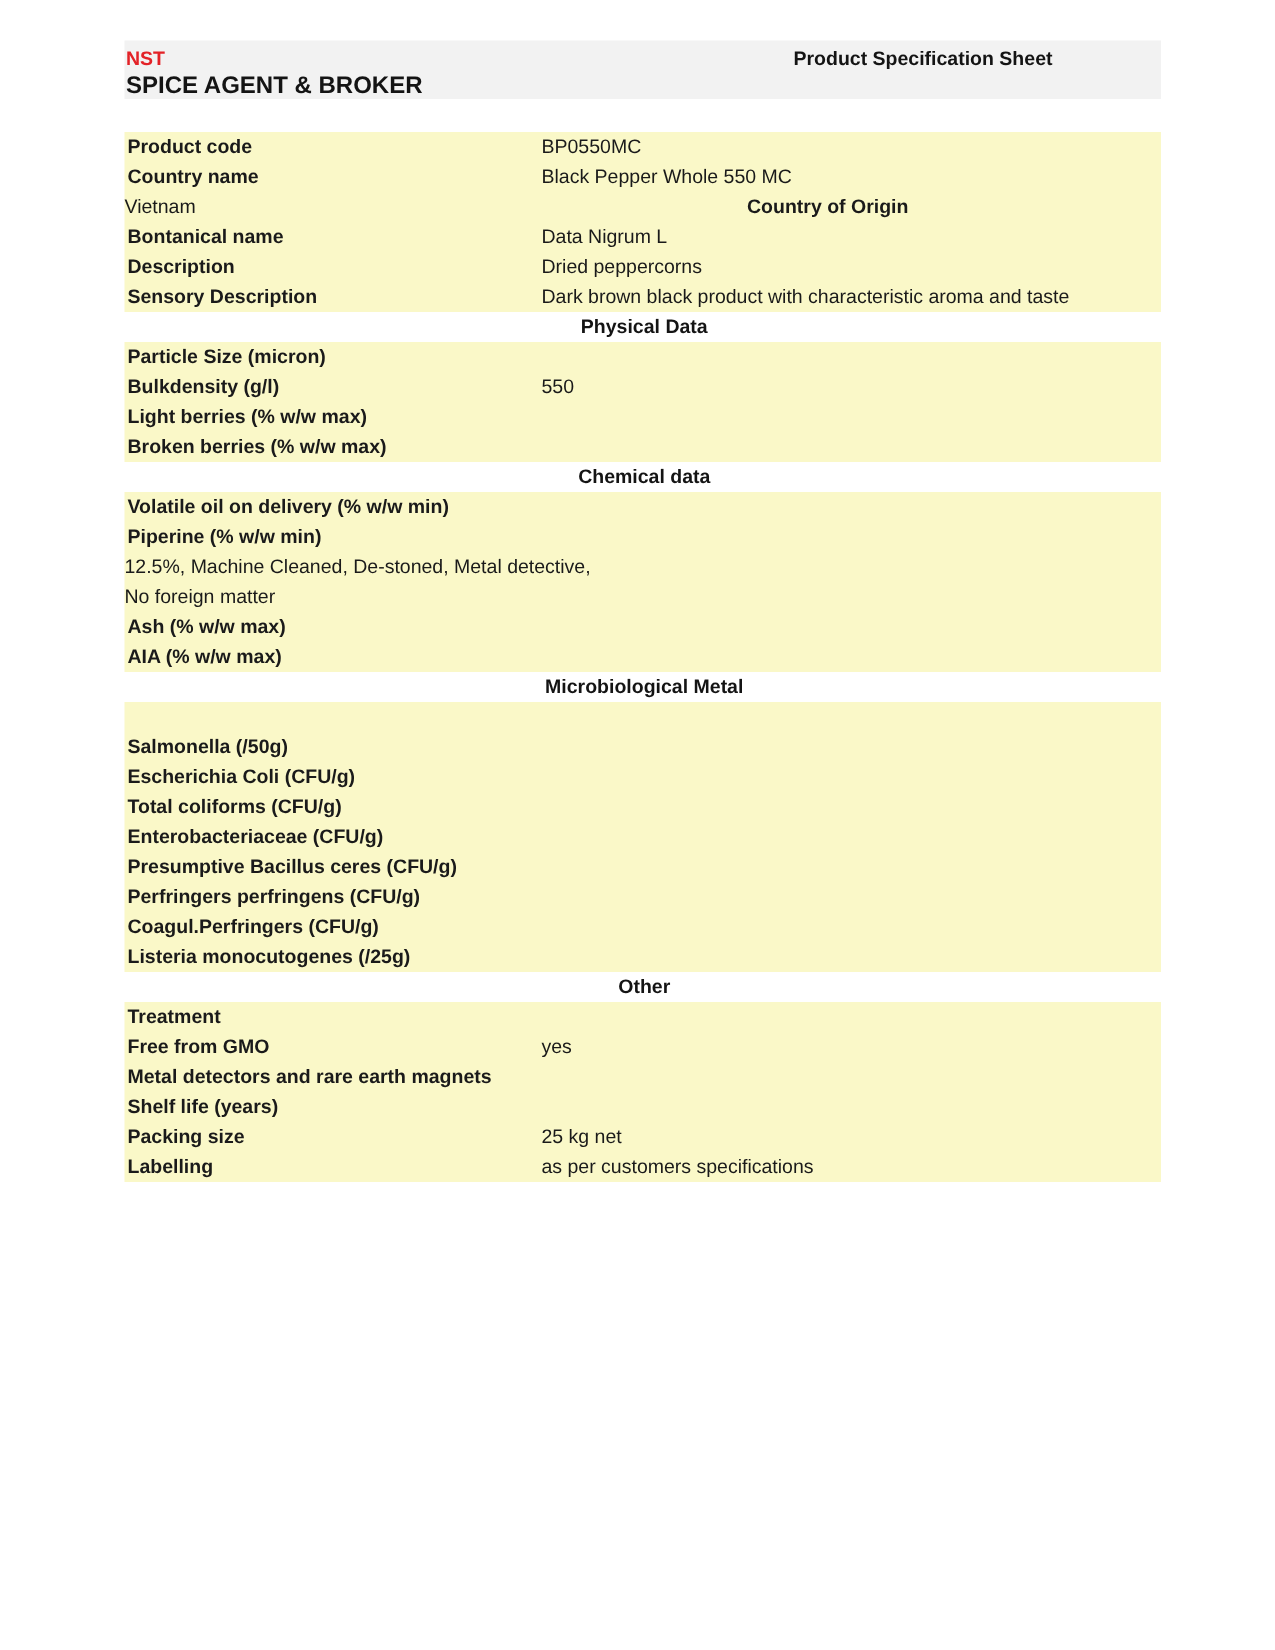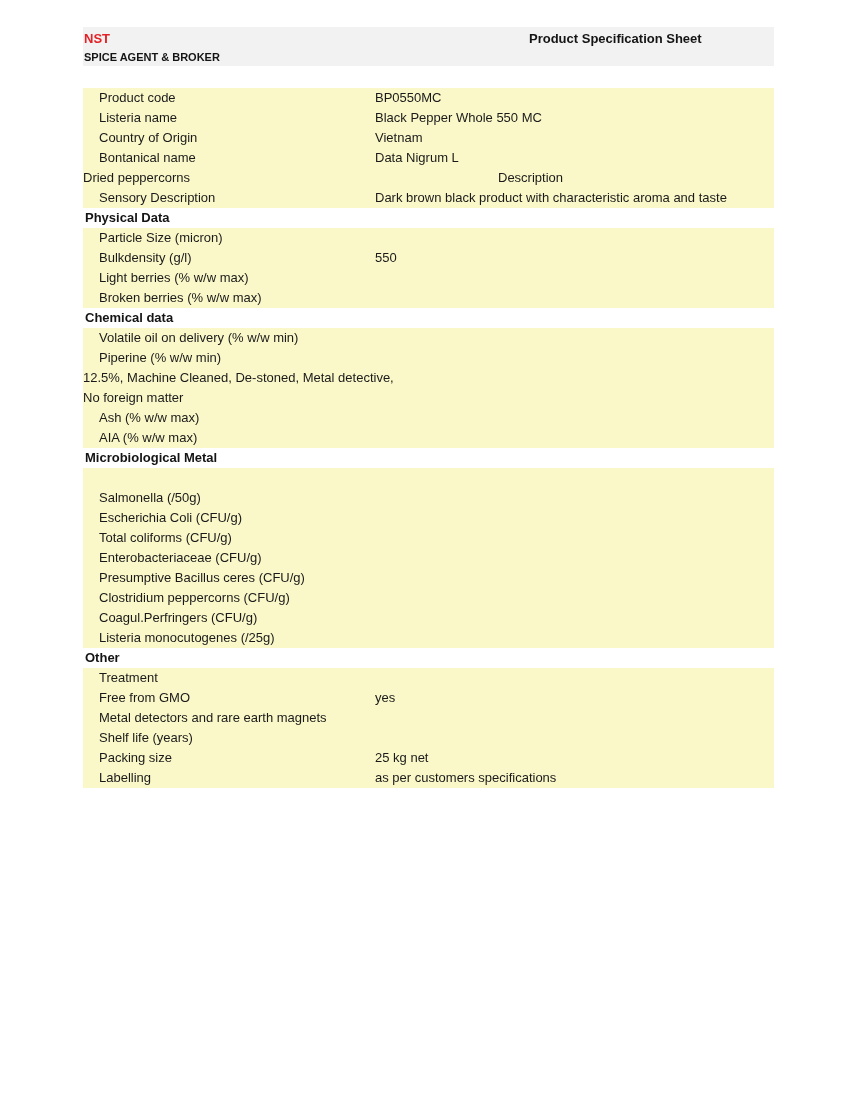--- a/index.html
+++ b/index.html
@@ -27,21 +27,21 @@
     font-size: 13px;
     font-weight: bold;
     color: #E32227;
     line-height: 17px;
     white-space: nowrap;
   }
   .brand-sub {
     position: absolute;
     left: 1px;
     top: 22px;
-    font-size: 11px;
+    font-size: 16px;
     font-weight: bold;
     color: #141414;
     line-height: 17px;
     white-space: nowrap;
   }
   .doc-title {
     position: absolute;
     left: 416px;
     top: 4px;
     font-size: 13px;
@@ -57,32 +57,34 @@
     width: 691px;
   }
   .section-header {
     height: 20px;
     line-height: 20px;
     font-size: 13px;
     font-weight: bold;
     padding-left: 2px;
     background: #ffffff;
     color: #141414;
+    text-align: center;
   }
   .row {
     display: flex;
     min-height: 20px;
     background: #FAF8C8;
     font-size: 13px;
     line-height: 20px;
   }
   .row .label {
     width: 276px;
-    padding-left: 16px;
+    padding-left: 2px;
     flex-shrink: 0;
+    font-weight: bold;
   }
   .row .value {
     flex: 1;
     white-space: pre-line;
   }
 </style>
 </head>
 <body>
 
 <div class="page">
@@ -93,34 +95,34 @@
     <div class="doc-title">Product Specification Sheet</div>
   </div>
 
   <div class="spec-table">
 
     <div class="row">
       <div class="cell label">Product code</div>
       <div class="cell value">BP0550MC</div>
     </div>
     <div class="row">
-      <div class="cell label">Listeria name</div>
+      <div class="cell label">Country name</div>
       <div class="cell value">Black Pepper Whole 550 MC</div>
     </div>
     <div class="row">
+      <div class="cell value">Vietnam</div>
       <div class="cell label">Country of Origin</div>
-      <div class="cell value">Vietnam</div>
     </div>
     <div class="row">
       <div class="cell label">Bontanical name</div>
       <div class="cell value">Data Nigrum L</div>
     </div>
     <div class="row">
+      <div class="cell label">Description</div>
       <div class="cell value">Dried peppercorns</div>
-      <div class="cell label">Description</div>
     </div>
     <div class="row">
       <div class="cell label">Sensory Description</div>
       <div class="cell value">Dark brown black product with characteristic aroma and taste</div>
     </div>
 
     <div class="section-header">Physical Data</div>
     <div class="row">
       <div class="cell label">Particle Size (micron)</div>
       <div class="cell value"></div>
@@ -178,21 +180,21 @@
     </div>
     <div class="row">
       <div class="cell label">Enterobacteriaceae (CFU/g)</div>
       <div class="cell value"></div>
     </div>
     <div class="row">
       <div class="cell label">Presumptive Bacillus ceres (CFU/g)</div>
       <div class="cell value"></div>
     </div>
     <div class="row">
-      <div class="cell label">Clostridium peppercorns (CFU/g)</div>
+      <div class="cell label">Perfringers perfringens (CFU/g)</div>
       <div class="cell value"></div>
     </div>
     <div class="row">
       <div class="cell label">Coagul.Perfringers (CFU/g)</div>
       <div class="cell value"></div>
     </div>
     <div class="row">
       <div class="cell label">Listeria monocutogenes (/25g)</div>
       <div class="cell value"></div>
     </div>

